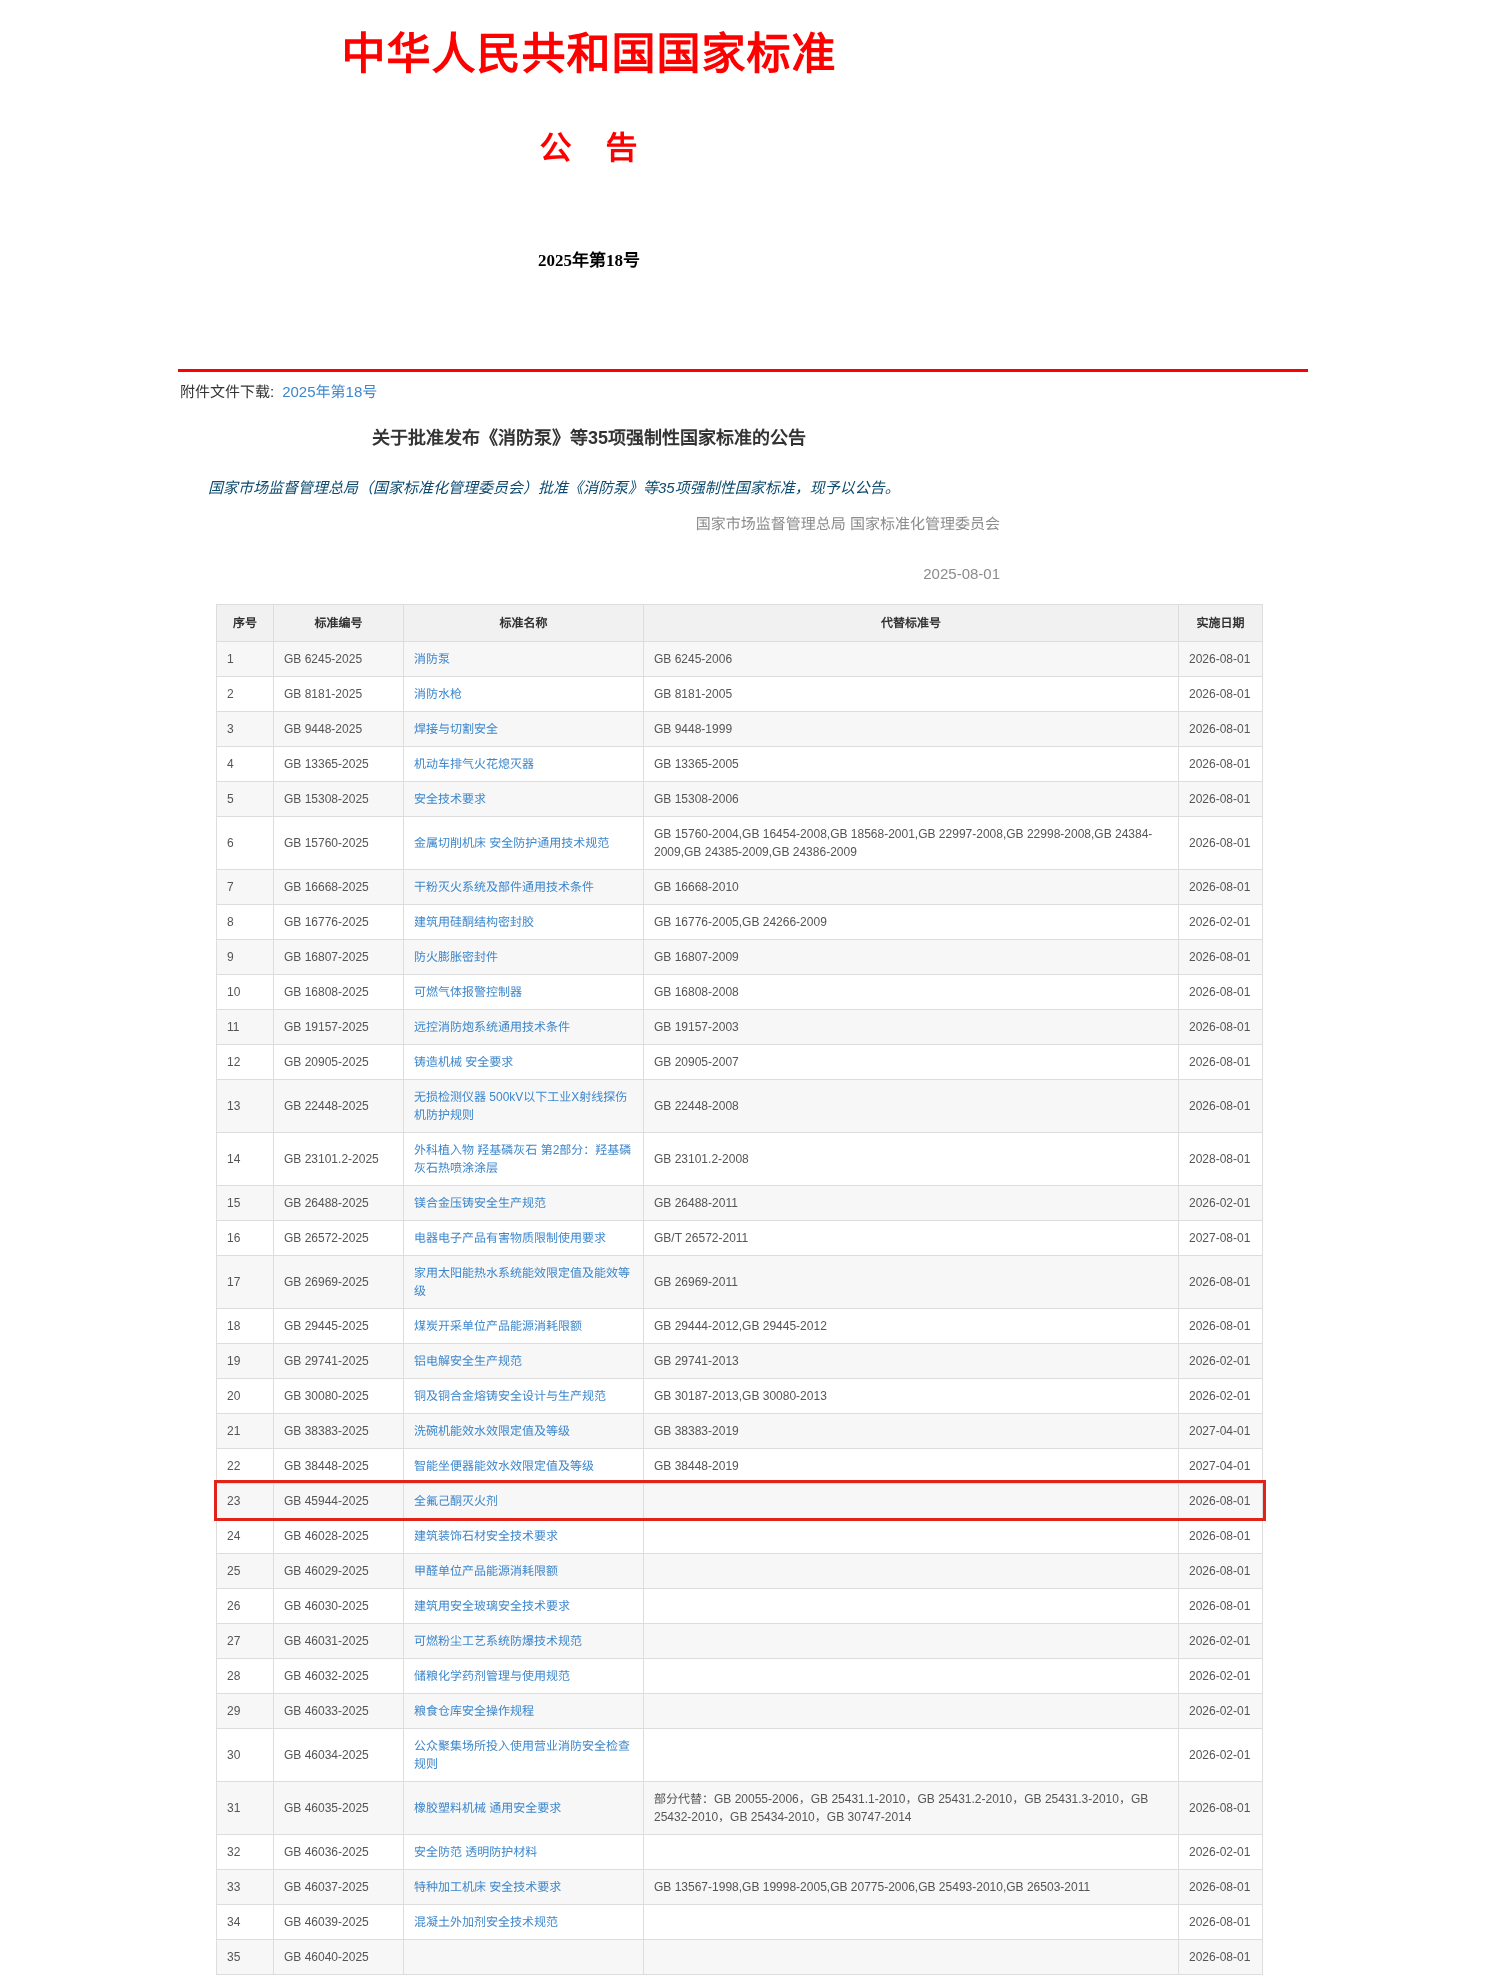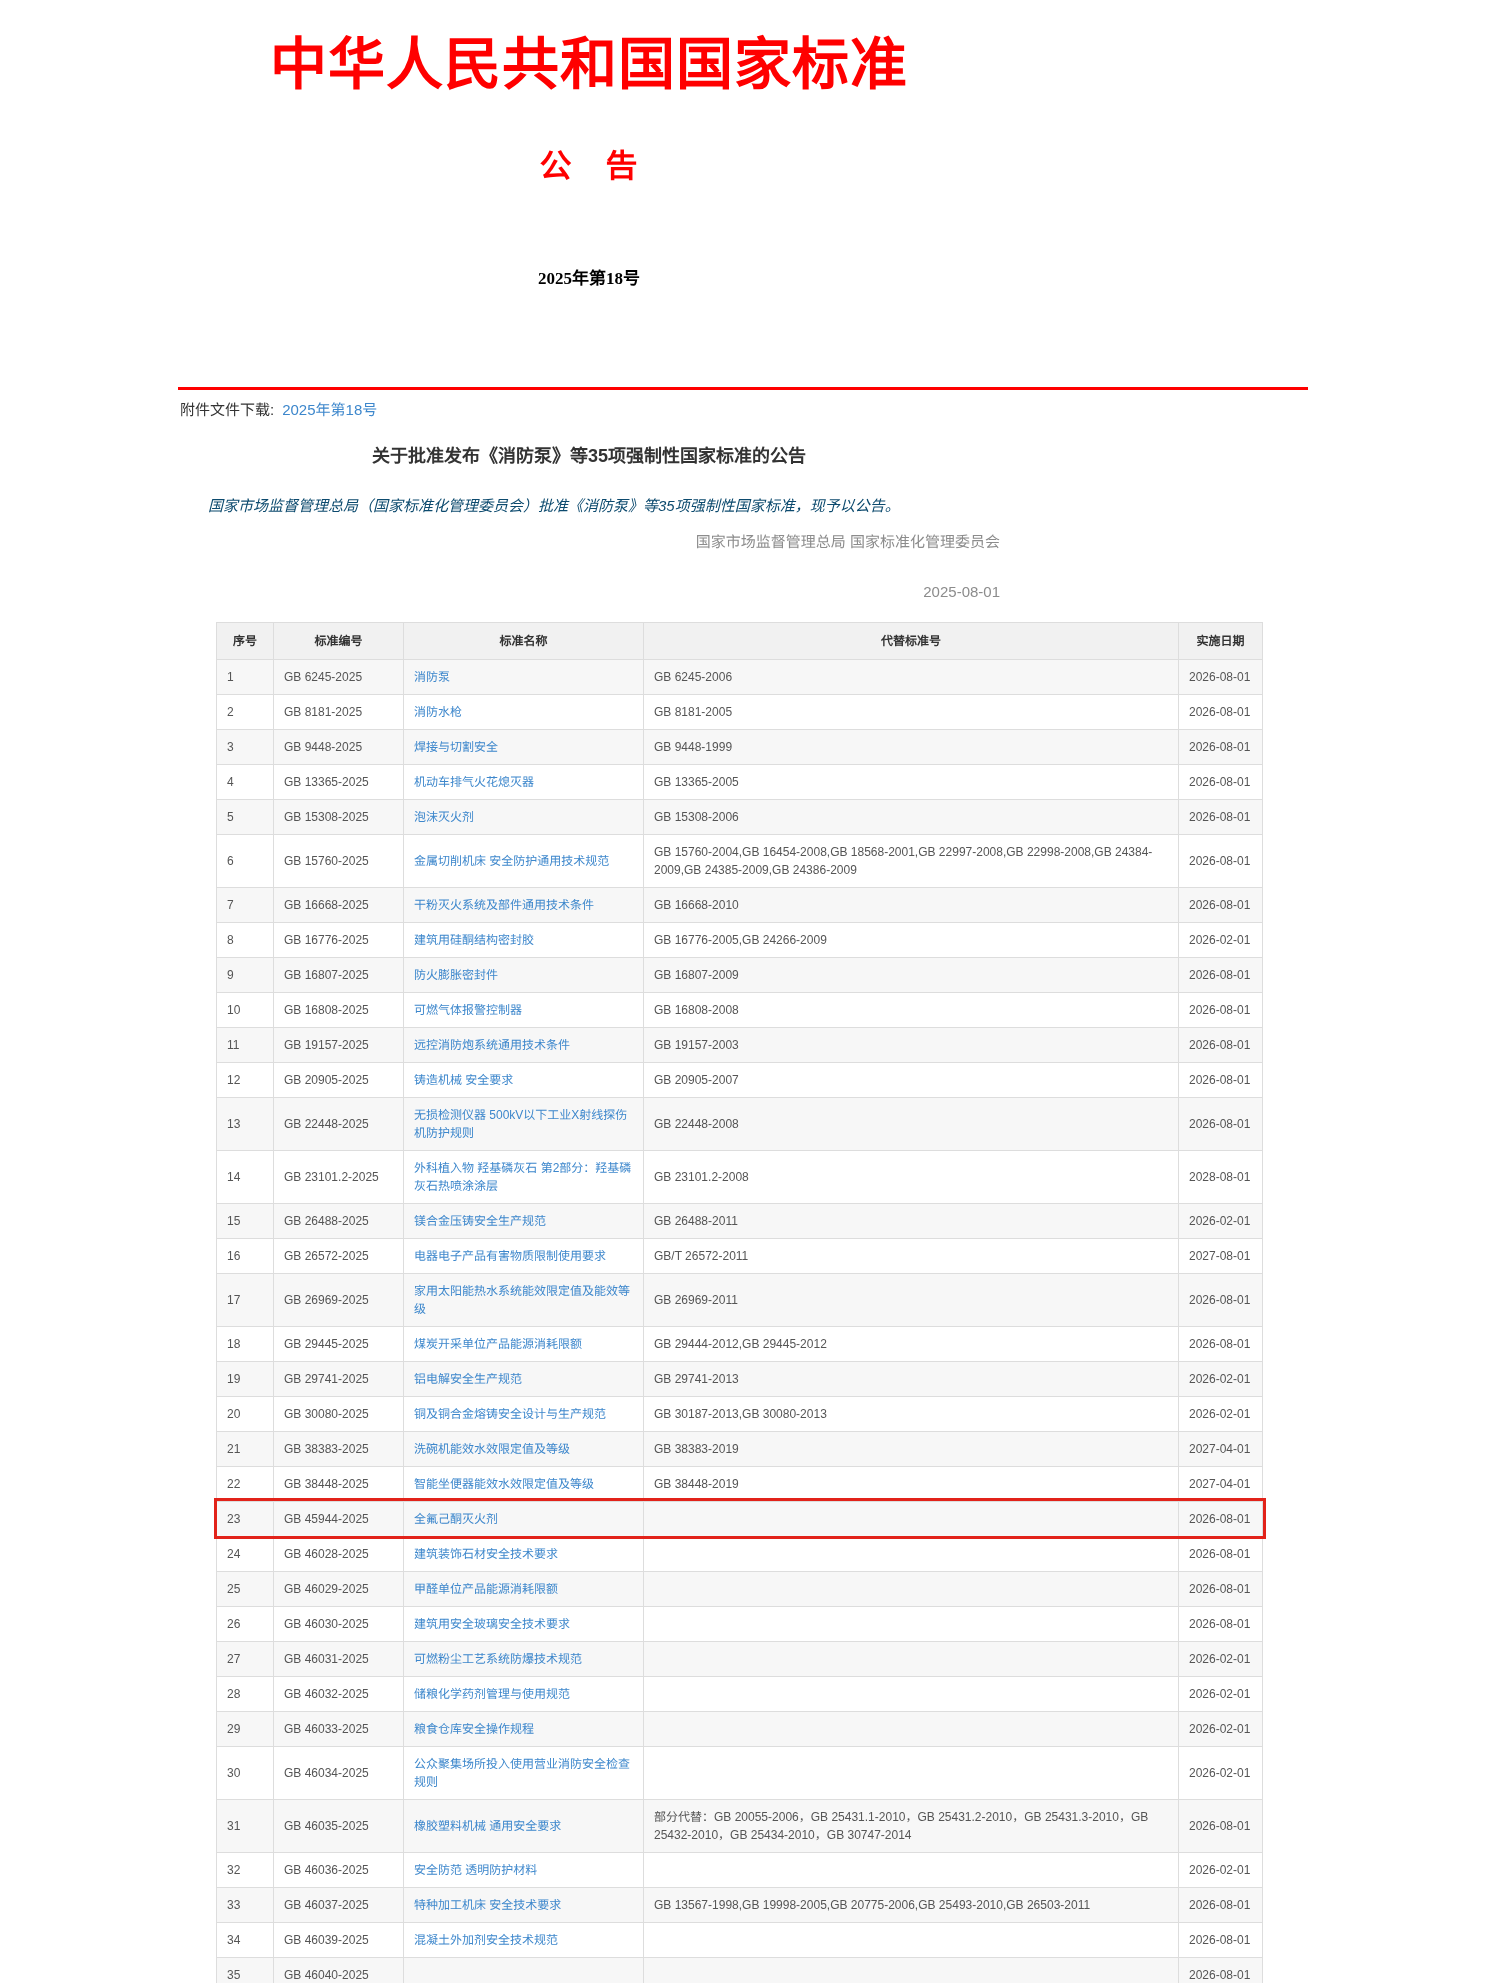--- a/index.html
+++ b/index.html
@@ -10,21 +10,21 @@
     font-family: "Liberation Sans", "DejaVu Sans", sans-serif;
     color: #333;
     overflow: hidden;
   }
   .content { margin-left: 178px; width: 1130px; }
   .header-block { width: 822px; }
 
   .main-title {
     font-family: "Liberation Serif", "DejaVu Serif", serif;
     color: var(--title-red, #ff0000);
-    font-size: 57px; font-weight: 700;
+    font-size: 44px; font-weight: 700;
     text-align: center;
     padding-top: 18px;
     letter-spacing: 1px;
   }
   .sub-title {
     font-family: "Liberation Serif", "DejaVu Serif", serif;
     color: var(--title-red, #ff0000);
     font-size: 32px; font-weight: 700;
     text-align: center;
     margin-top: 40px;
@@ -169,21 +169,21 @@
         <tr>
           <td class="col-no">4</td>
           <td class="col-code">GB 13365-2025</td>
           <td class="col-name"><a href="#">机动车排气火花熄灭器</a></td>
           <td class="col-replaces">GB 13365-2005</td>
           <td class="col-date">2026-08-01</td>
         </tr>
         <tr>
           <td class="col-no">5</td>
           <td class="col-code">GB 15308-2025</td>
-          <td class="col-name"><a href="#">泡沫灭火剂</a></td>
+          <td class="col-name"><a href="#">安全技术要求</a></td>
           <td class="col-replaces">GB 15308-2006</td>
           <td class="col-date">2026-08-01</td>
         </tr>
         <tr>
           <td class="col-no">6</td>
           <td class="col-code">GB 15760-2025</td>
           <td class="col-name"><a href="#">金属切削机床 安全防护通用技术规范</a></td>
           <td class="col-replaces">GB 15760-2004,GB 16454-2008,GB 18568-2001,GB 22997-2008,GB 22998-2008,GB 24384-2009,GB 24385-2009,GB 24386-2009</td>
           <td class="col-date">2026-08-01</td>
         </tr>

